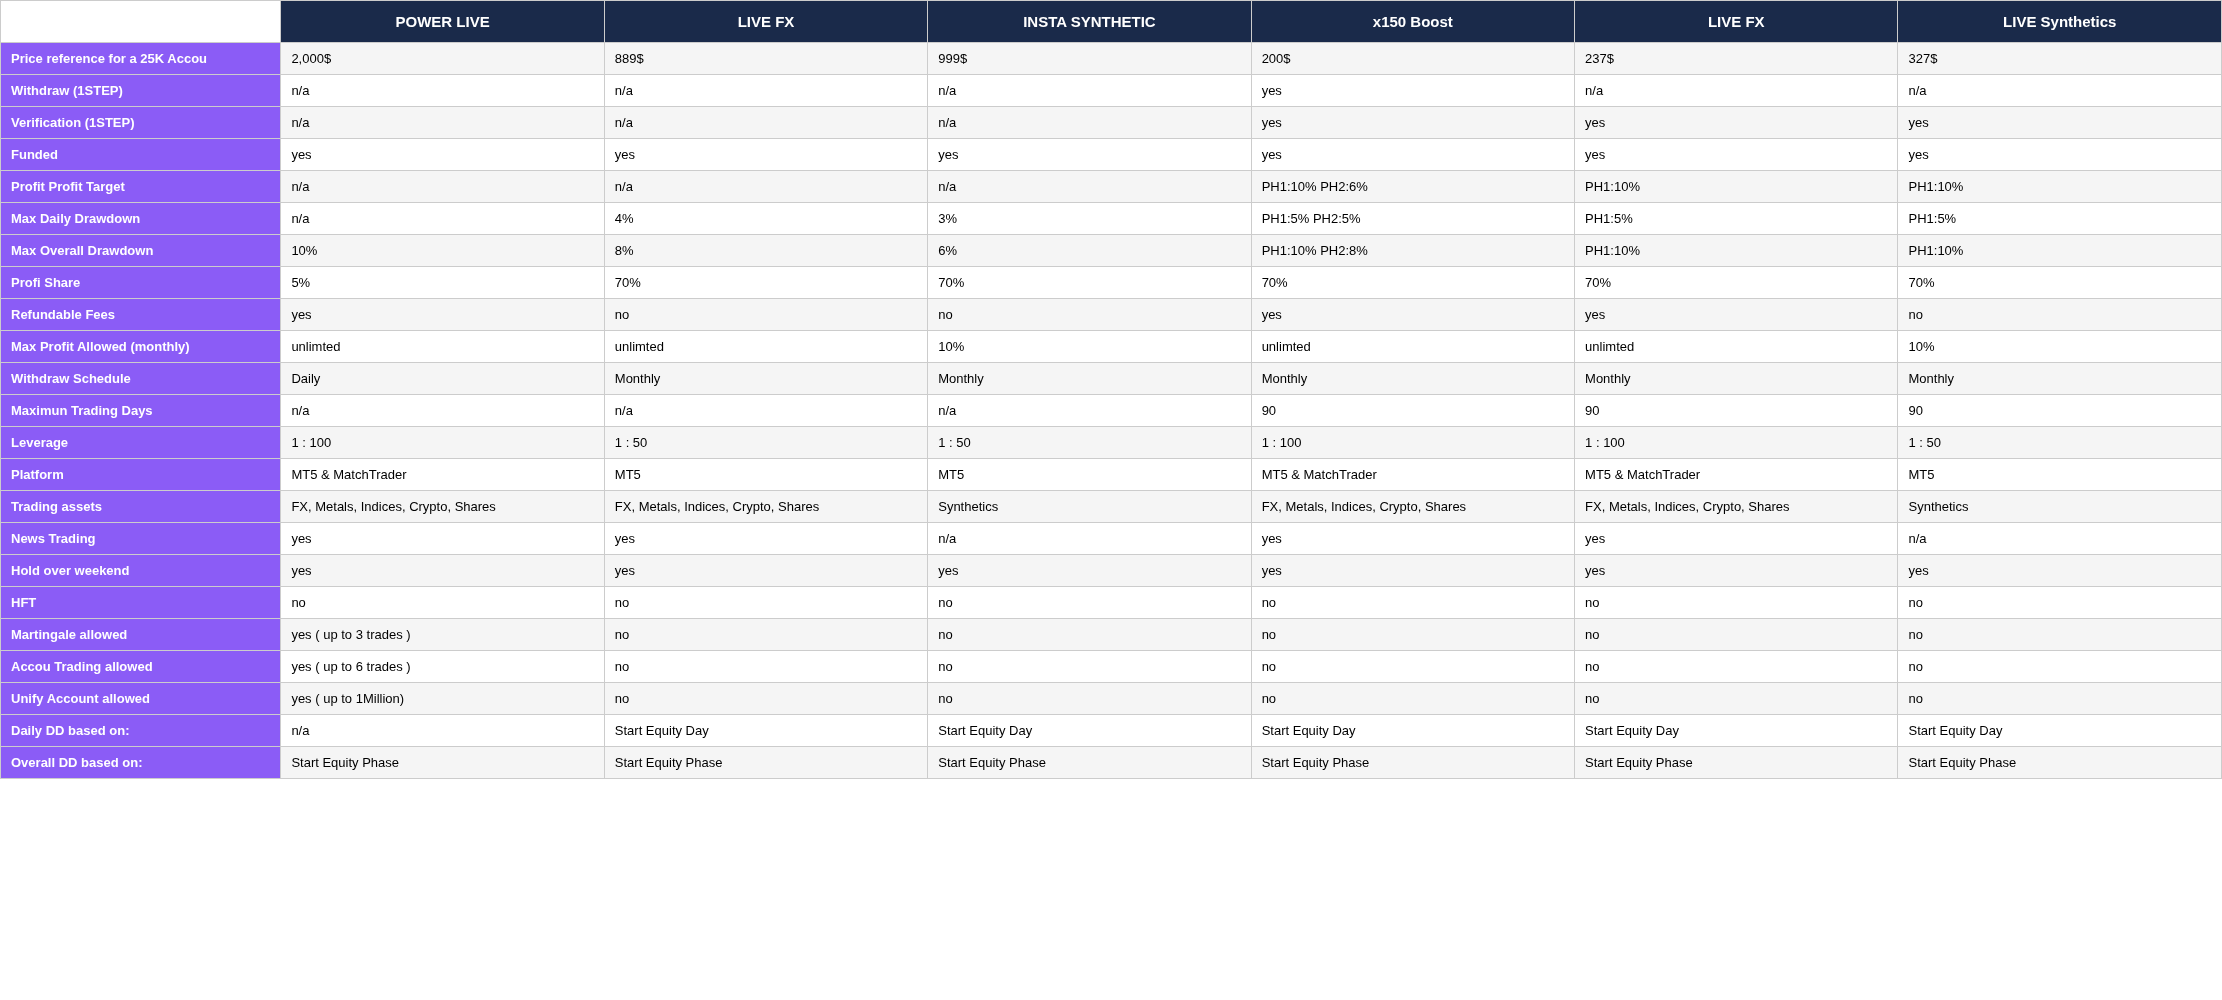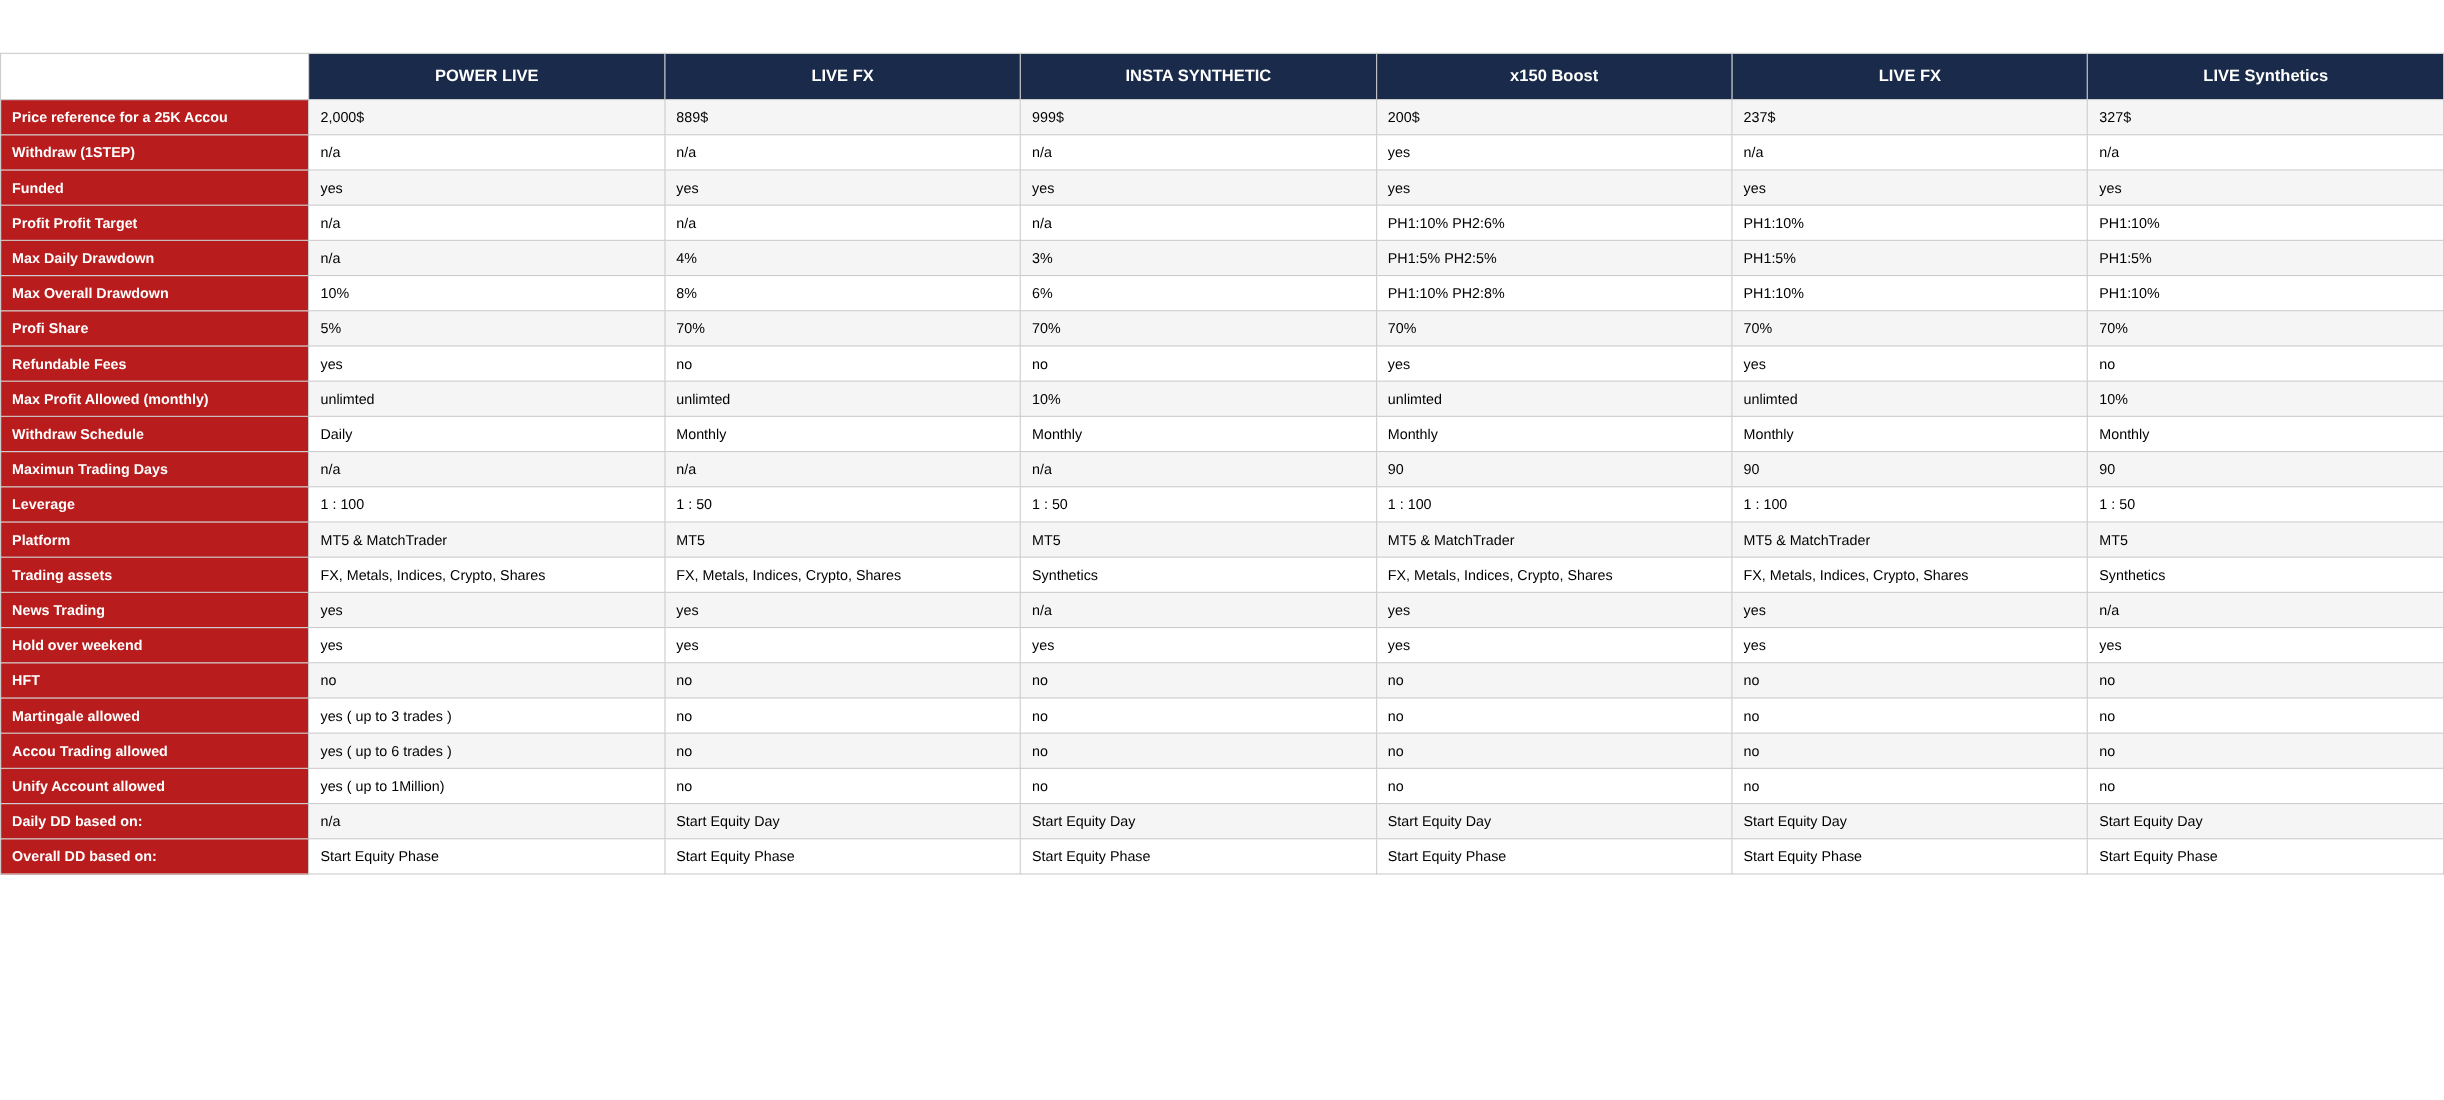--- a/index.html
+++ b/index.html
@@ -7,40 +7,39 @@
       font-family: Arial, sans-serif;
       font-size: 13px;
       background: #fff;
       width: 2222px;
       min-height: 1000px;
     }
     table {
       width: 100%;
       border-collapse: collapse;
       table-layout: fixed;
-      margin-top: 48px;
     }
     th, td {
       border: 1px solid #ccc;
       padding: 8px 10px;
       vertical-align: middle;
     }
     thead th {
       background-color: #1a2a4a;
       color: #fff;
       font-weight: bold;
       font-size: 15px;
       text-align: center;
       padding: 12px 10px;
     }
     thead th:first-child {
       background-color: #fff;
     }
     tbody tr td:first-child {
-      background-color: #b91c1c;
+      background-color: #8b5cf6;
       color: #fff;
       font-weight: 600;
       font-size: 13px;
     }
     tbody tr:nth-child(odd) td:not(:first-child) {
       background-color: #f5f5f5;
     }
     tbody tr:nth-child(even) td:not(:first-child) {
       background-color: #ffffff;
     }
@@ -87,20 +86,29 @@
       <tr>
         <td>Withdraw (1STEP)</td>
         <td>n/a</td>
         <td>n/a</td>
         <td>n/a</td>
         <td>yes</td>
         <td>n/a</td>
         <td>n/a</td>
       </tr>
       <tr>
+        <td>Verification (1STEP)</td>
+        <td>n/a</td>
+        <td>n/a</td>
+        <td>n/a</td>
+        <td>yes</td>
+        <td>yes</td>
+        <td>yes</td>
+      </tr>
+      <tr>
         <td>Funded</td>
         <td>yes</td>
         <td>yes</td>
         <td>yes</td>
         <td>yes</td>
         <td>yes</td>
         <td>yes</td>
       </tr>
       <tr>
         <td>Profit Profit Target</td>

